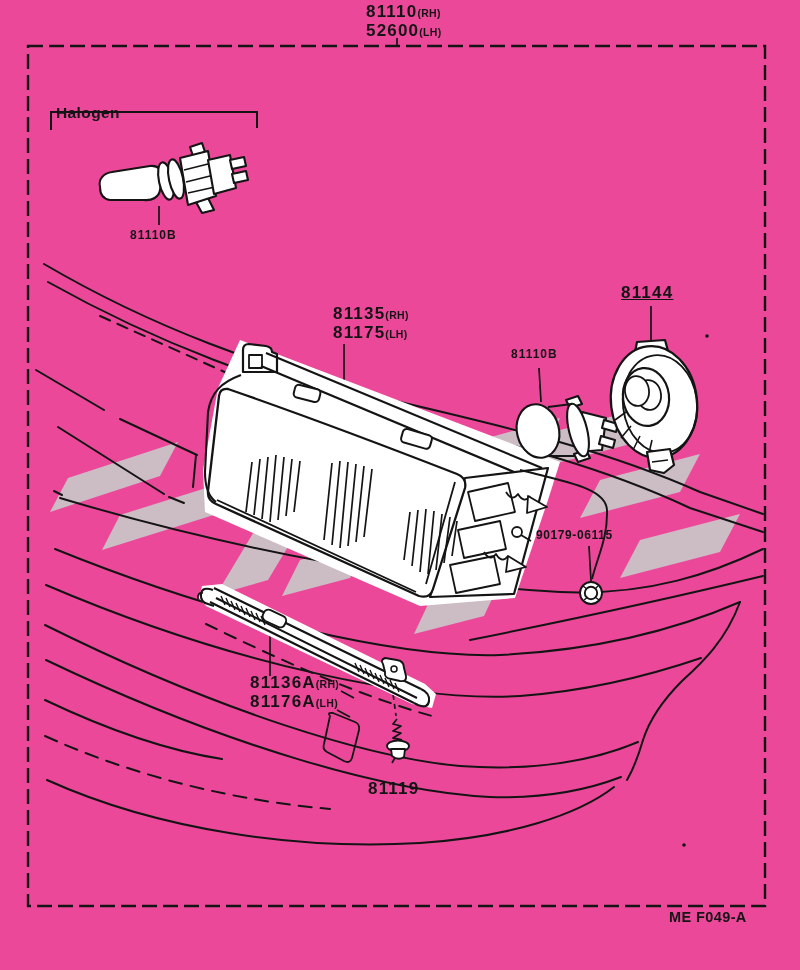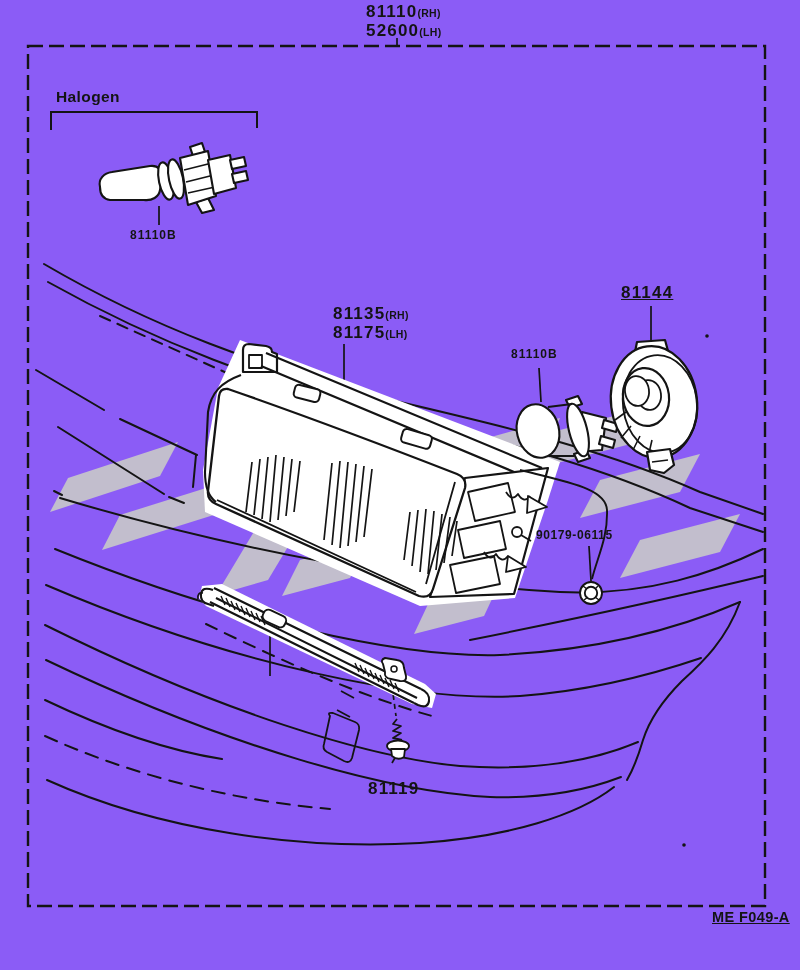--- a/index.html
+++ b/index.html
@@ -1,23 +1,23 @@
 <!DOCTYPE html>
 <html><head>
 <meta charset="utf-8">
 <style>
   html,body{margin:0;padding:0;background:#fff;}
-  #page{position:relative;width:800px;height:970px;background:#8b5cf6;overflow:hidden;
+  #page{position:relative;width:800px;height:970px;background:#ec4899;overflow:hidden;
         font-family:"Liberation Sans",sans-serif;color:#141414;}
   svg{position:absolute;left:0;top:0;}
   .lbl{position:absolute;font-weight:bold;font-size:17px;letter-spacing:1.2px;
        white-space:nowrap;line-height:18px;color:#141414;}
   .lbl .sub{font-size:10.5px;letter-spacing:.3px;}
   .lbl.small{font-size:12px;letter-spacing:1px;}
-  .lbl.word{font-size:15.5px;letter-spacing:.4px;}
+  .lbl.word{font-size:15.5px;letter-spacing:.4px;margin-top:16px;}
   .lbl.foot{font-size:14.5px;letter-spacing:.4px;}
   .row{display:block;}
 </style>
 </head>
 <body>
 
 <div id="page">
 
 <svg width="800" height="970" viewBox="0 0 800 970">
 
@@ -191,18 +191,22 @@
     <span class="row"><span>81135</span><span class="sub">(RH)</span></span>
     <span class="row"><span>81175</span><span class="sub">(LH)</span></span>
   </div>
 
   <div class="lbl small" style="left:511px;top:345px;">81110B</div>
 
   <div class="lbl" style="left:621px;top:284px;text-decoration:underline;">81144</div>
 
   <div class="lbl small" style="left:536px;top:526px;letter-spacing:.6px;">90179-06115</div>
 
+  <div class="lbl" style="left:250px;top:674px;">
+    <span class="row"><span>81136A</span><span class="sub">(RH)</span></span>
+    <span class="row"><span>81176A</span><span class="sub">(LH)</span></span>
+  </div>
 
   <div class="lbl" style="left:368px;top:760px;margin-top:20px;">81119</div>
 
-  <div class="lbl foot" style="left:712px;top:908px;text-decoration:underline;">ME F049-A</div>
+  <div class="lbl foot" style="left:669px;top:908px;">ME F049-A</div>
 
 </div>
 
 </body></html>

